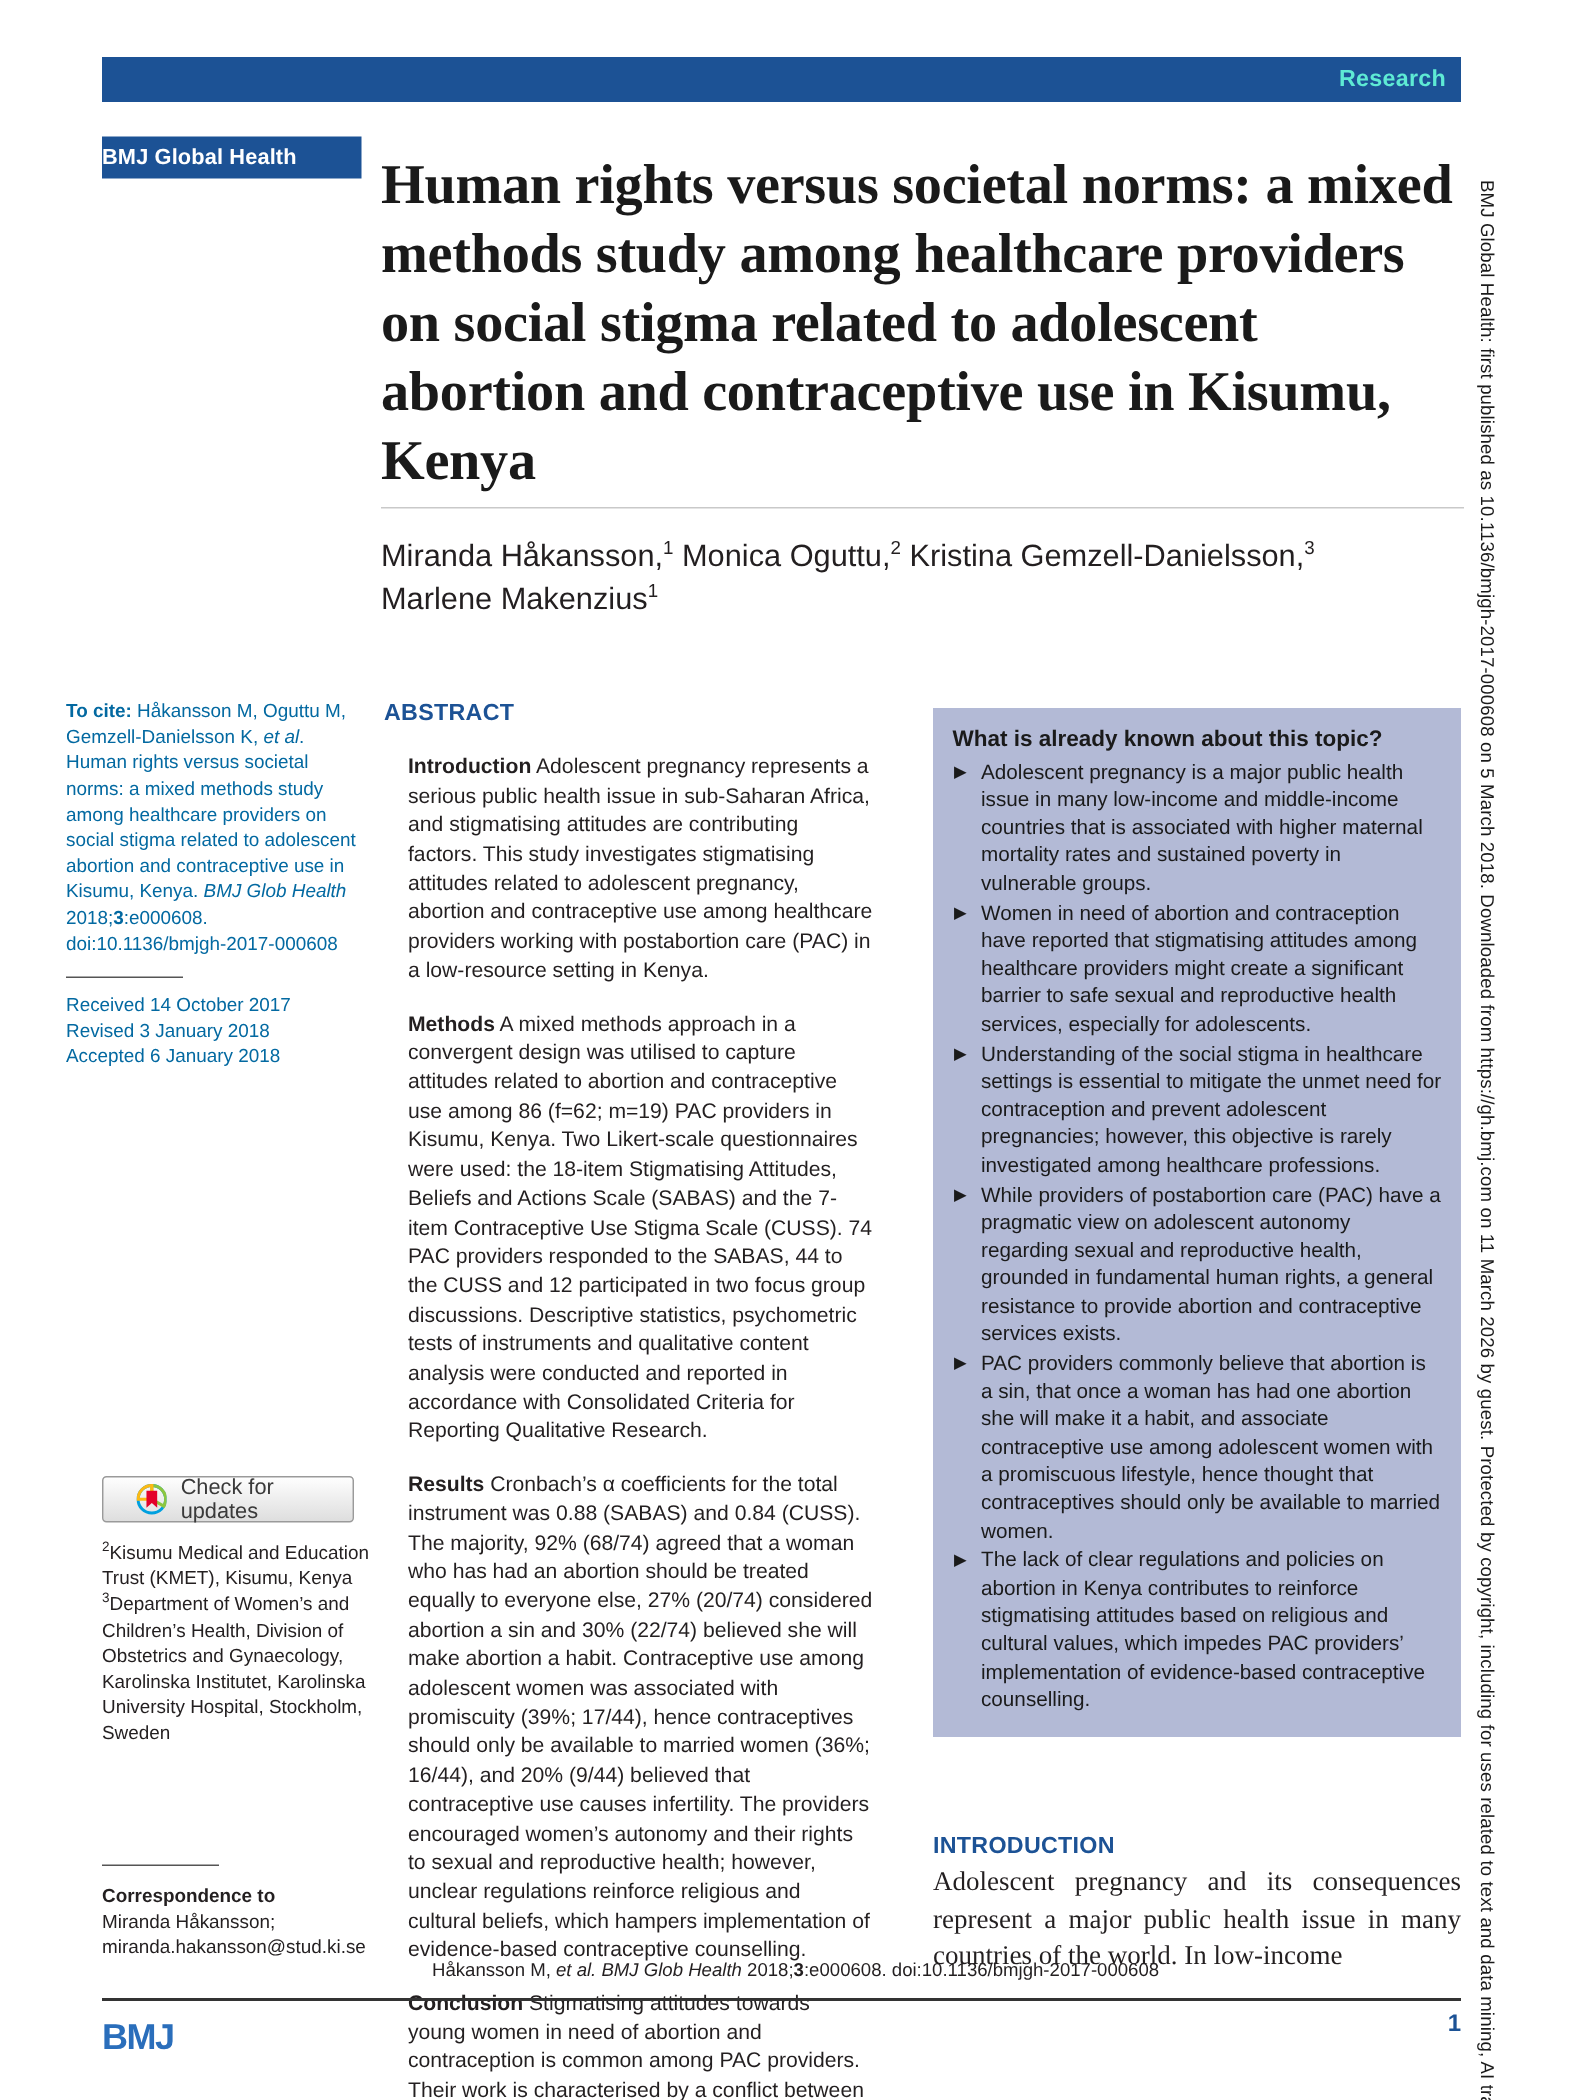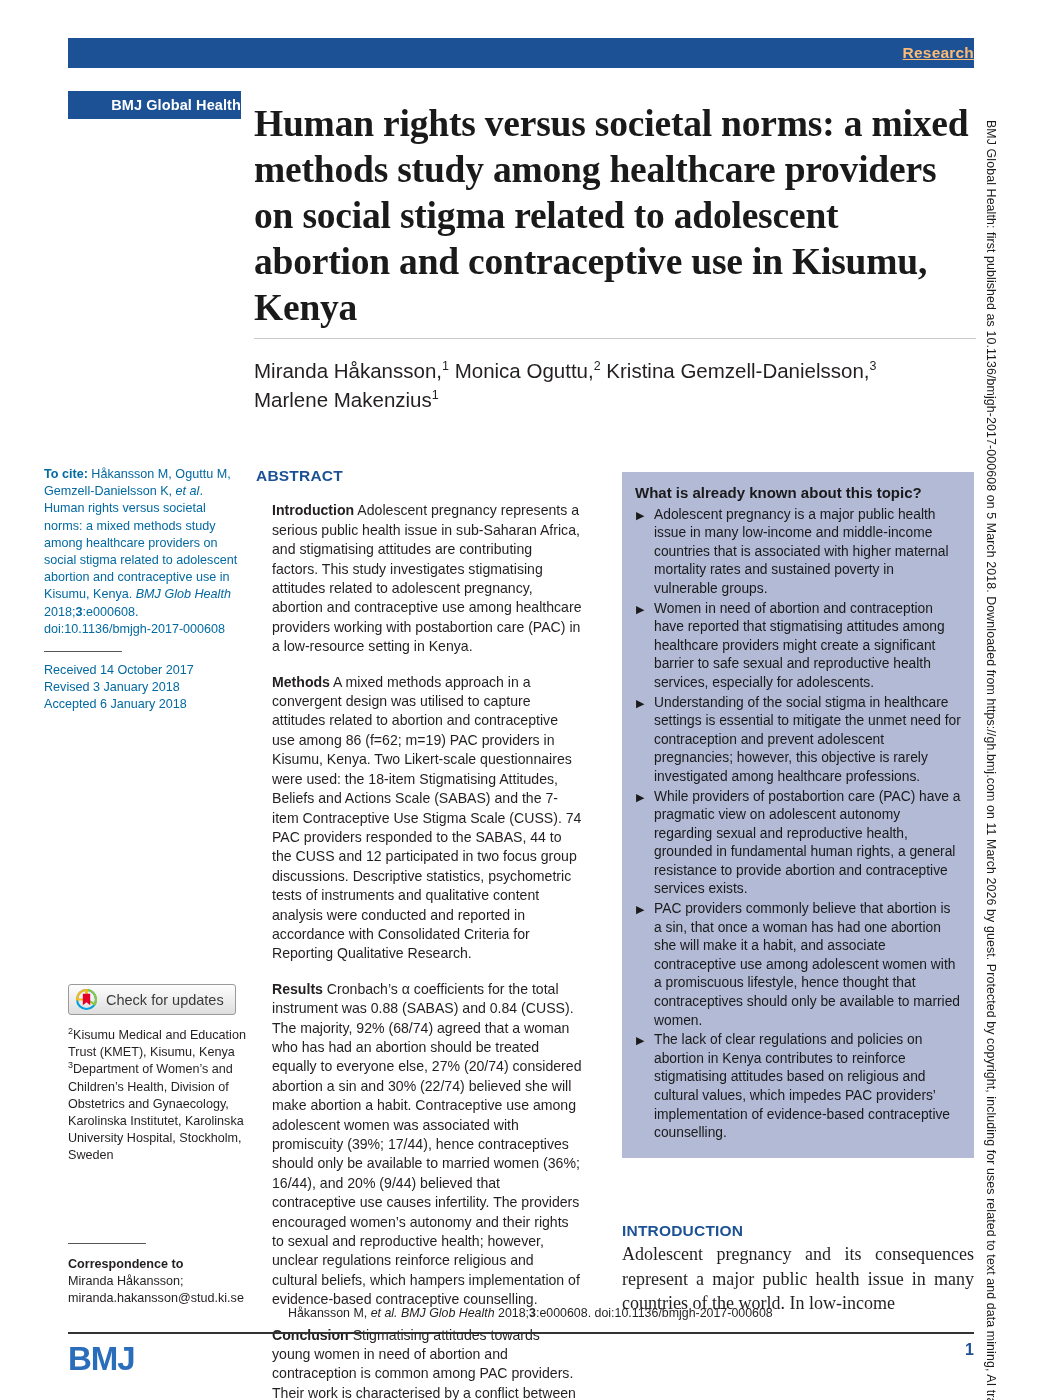--- a/index.html
+++ b/index.html
@@ -12,40 +12,40 @@
     position: relative;
     overflow: hidden;
   }
 
   
   .research-bar {
     position: absolute;
     left: 68px; top: 38px;
     width: 906px; height: 30px;
     background: #1c5295;
-    color: #fdba74;
+    color: #5eead4;
     text-align: right;
     font-size: 15.5px;
     font-weight: bold;
     line-height: 30px;
+    padding-right: 10px;
     letter-spacing: 0.2px;
-    text-decoration: underline;
   }
 
   
   .journal-badge {
     position: absolute;
     left: 68px; top: 91px;
     width: 173px; height: 28px;
     background: #1c5295;
     color: #ffffff;
     font-size: 14.5px;
     font-weight: bold;
     line-height: 28px;
-    text-align: right;
+    text-align: left;
     letter-spacing: 0.1px;
   }
 
   
   .title {
     position: absolute;
     left: 254px; top: 76px;
     width: 722px;
     font-family: "Liberation Serif", serif;
     font-weight: bold;
@@ -97,21 +97,21 @@
   
   .crossmark {
     position: absolute;
     left: 68px; top: 984px;
     width: 168px; height: 31px;
     border: 1px solid #9a9a9a;
     border-radius: 3px;
     background: linear-gradient(#fefefe, #dedede);
     display: flex;
     align-items: center;
-    padding-left: 7px;
+    padding-left: 22px;
   }
   .crossmark-label {
     font-size: 14.5px;
     color: #3a3a3a;
     margin-left: 9px;
   }
   .cm-icon { width: 21px; height: 21px; display:block; }
 
   .affil-block {
     position: absolute;
@@ -238,21 +238,21 @@
   .footer-rule {
     position: absolute;
     left: 68px; top: 1332px;
     width: 906px; height: 1.6px;
     background: #333;
   }
   .bmj-logo {
     position: absolute;
     left: 68px; top: 1340px;
     font-family: "Liberation Sans", sans-serif;
-    font-size: 33px;
+    font-size: 24px;
     font-weight: bold;
     color: #2a6ebb;
     letter-spacing: -1px;
     line-height: 38px;
   }
   .footer-cite {
     position: absolute;
     left: 288px; top: 1306px;
     font-size: 12.4px;
     color: #231f20;

